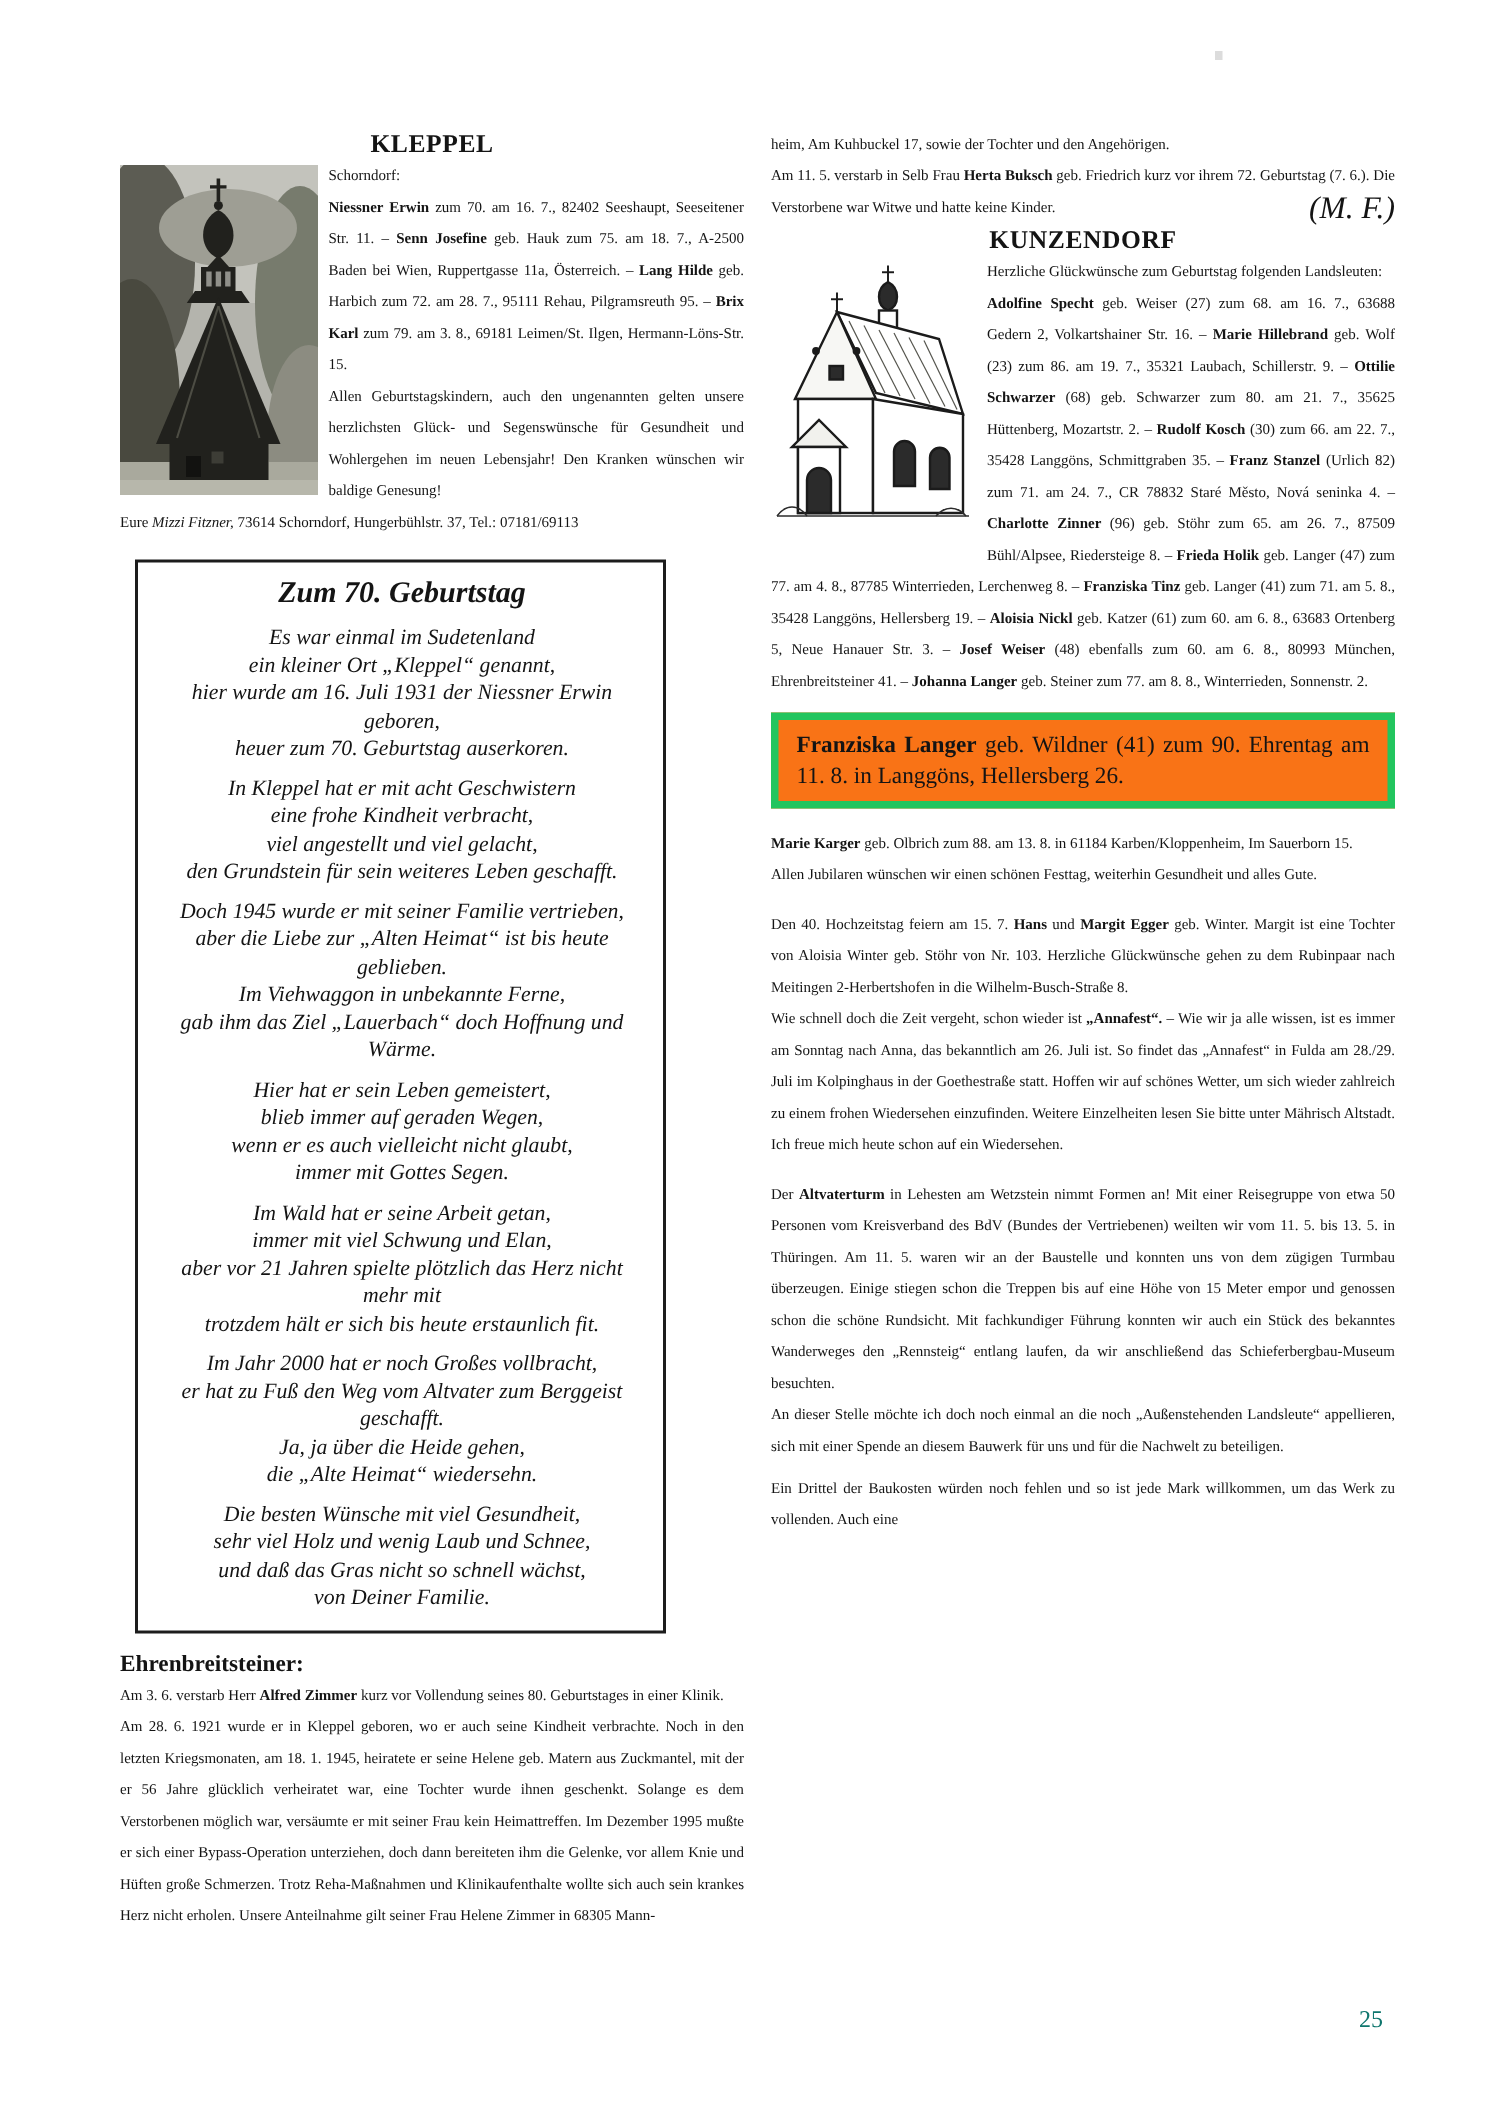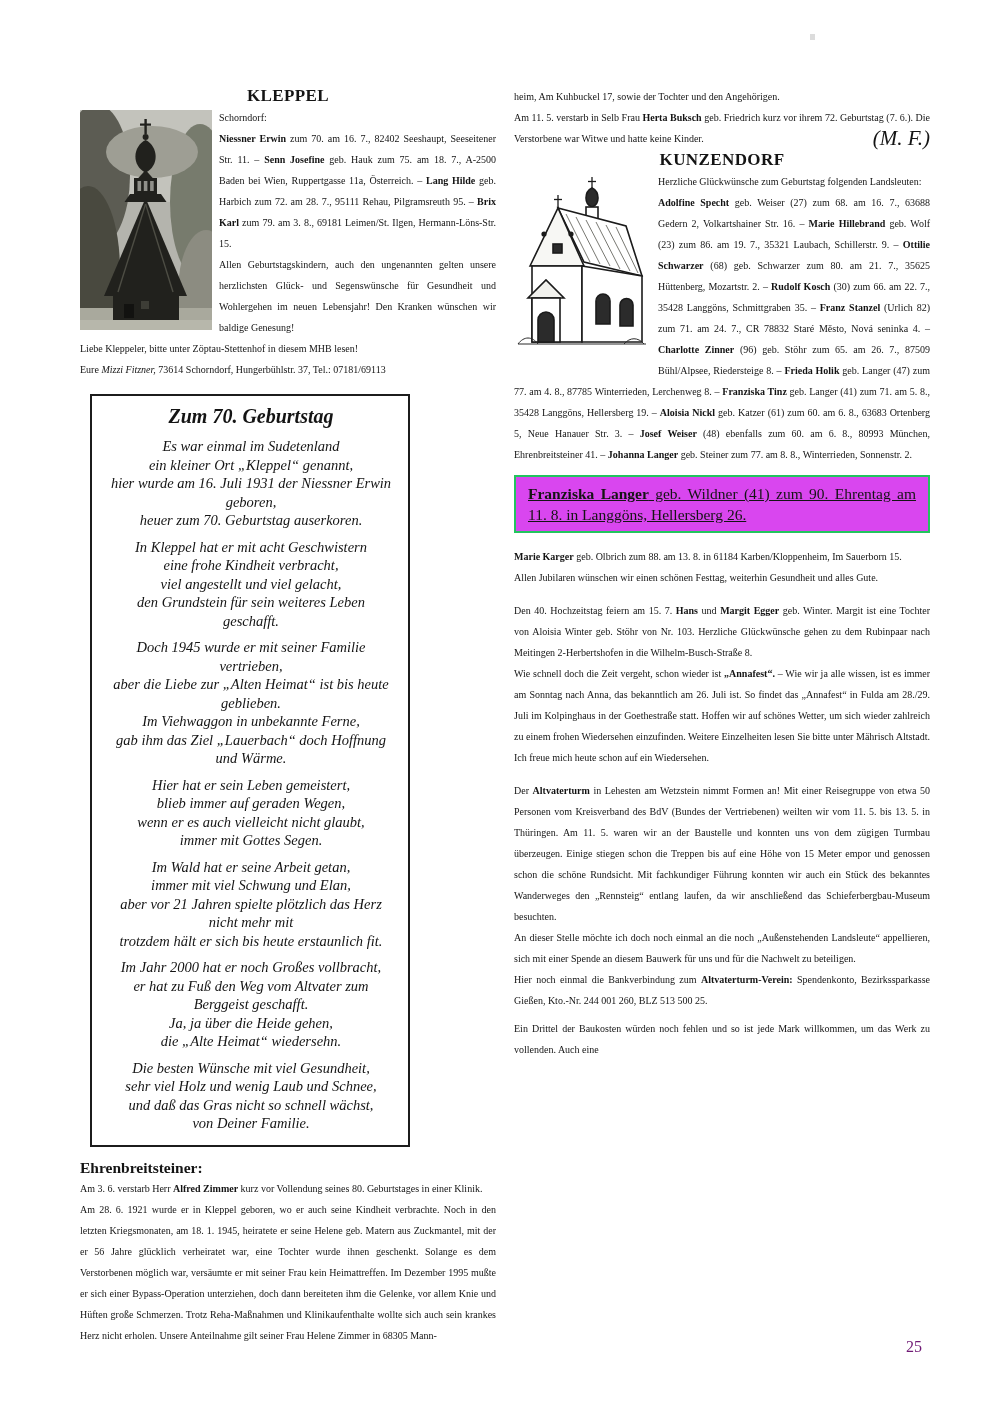--- a/index.html
+++ b/index.html
@@ -47,21 +47,21 @@
   }
   .drawing-float {
     float: left; width: 136px; height: 190px;
     margin: 3px 8px 4px 0;
   }
   .photo-float svg, .drawing-float svg { display: block; width: 100%; height: 100%; }
   .poem-box {
     clear: both;
     border: 2px solid #1c1c1c;
     margin: 14px 0 0 10px;
-    width: 320px;
+    width: 354px;
     box-sizing: border-box;
     padding: 9px 14px 12px 16px;
     background: #fff;
   }
   .poem-title {
     text-align: center;
     font-weight: bold;
     font-style: italic;
     font-size: 20px;
     margin: 0 0 9px 0;
@@ -76,32 +76,31 @@
   p.stanza:last-child { margin-bottom: 0; }
   .initials-line {
     text-align: right;
     font-style: italic;
     font-size: 21px;
     line-height: 21px;
     margin-top: -21px;
   }
   .gray-box {
     clear: both;
-    border: 2px solid #22c55e;
-    background: #d946ef;
+    border: 5px solid #22c55e;
+    background: #f97316;
     padding: 6px 12px;
     margin: 10px 0 13px 0;
-    text-decoration: underline;
   }
   .gray-box p { font-size: 15.5px; line-height: 21px; }
   p.gap { margin-top: 12px; }
   p.gap-sm { margin-top: 7px; }
   .pageno {
     position: absolute; left: 80px; top: 1338px; width: 842px;
-    text-align: right; font-size: 16px; color: #701a75;
+    text-align: right; font-size: 16px; color: #0f766e;
   }
 </style>
 </head>
 <body>
 
 <div class="page">
   <div class="scan-mark"></div>
 
   <div class="columns">
 
@@ -136,21 +135,20 @@
           <line x1="65.6" y1="94" x2="93" y2="182" stroke="#4d4d44" stroke-width="1.4"></line>
           <rect x="44" y="194" width="10" height="14" fill="#121210"></rect>
           <rect x="61" y="191" width="8" height="8" fill="#3d3d36"></rect>
           <rect x="0" y="210" width="132" height="10" fill="#b7b7ab"></rect>
         </svg>
       </div>
 
       <p>Schorndorf:</p>
       <p><span class="b">Niessner Erwin</span><span> zum 70. am 16. 7., 82402 Seeshaupt, Seeseitener Str. 11. – </span><span class="b">Senn Josefine</span><span> geb. Hauk zum 75. am 18. 7., A-2500 Baden bei Wien, Ruppertgasse 11a, Österreich. – </span><span class="b">Lang Hilde</span><span> geb. Harbich zum 72. am 28. 7., 95111 Rehau, Pilgramsreuth 95. – </span><span class="b">Brix Karl</span><span> zum 79. am 3. 8., 69181 Leimen/St. Ilgen, Hermann-Löns-Str. 15.</span></p>
       <p><span>Allen Geburtstagskindern, auch den ungenannten gelten unsere herzlichsten Glück- und Segenswünsche für Gesundheit und Wohlergehen im neuen Lebensjahr! Den Kranken wünschen wir baldige Genesung!</span></p>
-      <p><span>Liebe Kleppeler, bitte unter Zöptau-Stettenhof in diesem MHB lesen!</span></p>
       <p><span>Eure </span><span class="i">Mizzi Fitzner,</span><span> 73614 Schorndorf, Hungerbühlstr. 37, Tel.: 07181/69113</span></p>
 
       <div class="poem-box">
         <div class="poem-title">Zum 70. Geburtstag</div>
         <p class="stanza">Es war einmal im Sudetenland<br>ein kleiner Ort „Kleppel“ genannt,<br>hier wurde am 16. Juli 1931 der Niessner Erwin geboren,<br>heuer zum 70. Geburtstag auserkoren.</p>
         <p class="stanza">In Kleppel hat er mit acht Geschwistern<br>eine frohe Kindheit verbracht,<br>viel angestellt und viel gelacht,<br>den Grundstein für sein weiteres Leben geschafft.</p>
         <p class="stanza">Doch 1945 wurde er mit seiner Familie vertrieben,<br>aber die Liebe zur „Alten Heimat“ ist bis heute geblieben.<br>Im Viehwaggon in unbekannte Ferne,<br>gab ihm das Ziel „Lauerbach“ doch Hoffnung und Wärme.</p>
         <p class="stanza">Hier hat er sein Leben gemeistert,<br>blieb immer auf geraden Wegen,<br>wenn er es auch vielleicht nicht glaubt,<br>immer mit Gottes Segen.</p>
         <p class="stanza">Im Wald hat er seine Arbeit getan,<br>immer mit viel Schwung und Elan,<br>aber vor 21 Jahren spielte plötzlich das Herz nicht mehr mit<br>trotzdem hält er sich bis heute erstaunlich fit.</p>
         <p class="stanza">Im Jahr 2000 hat er noch Großes vollbracht,<br>er hat zu Fuß den Weg vom Altvater zum Berggeist geschafft.<br>Ja, ja über die Heide gehen,<br>die „Alte Heimat“ wiedersehn.</p>
@@ -214,19 +212,18 @@
       <div class="gray-box">
         <p><span class="b">Franziska Langer</span><span> geb. Wildner (41) zum 90. Ehrentag am 11. 8. in Langgöns, Hellersberg 26.</span></p>
       </div>
 
       <p><span class="b">Marie Karger</span><span> geb. Olbrich zum 88. am 13. 8. in 61184 Karben/Kloppenheim, Im Sauerborn 15.</span></p>
       <p><span>Allen Jubilaren wünschen wir einen schönen Festtag, weiterhin Gesundheit und alles Gute.</span></p>
       <p class="gap"><span>Den 40. Hochzeitstag feiern am 15. 7. </span><span class="b">Hans</span><span> und </span><span class="b">Margit Egger</span><span> geb. Winter. Margit ist eine Tochter von Aloisia Winter geb. Stöhr von Nr. 103. Herzliche Glückwünsche gehen zu dem Rubinpaar nach Meitingen 2-Herbertshofen in die Wilhelm-Busch-Straße 8.</span></p>
       <p><span>Wie schnell doch die Zeit vergeht, schon wieder ist </span><span class="b">„Annafest“.</span><span> – Wie wir ja alle wissen, ist es immer am Sonntag nach Anna, das bekanntlich am 26. Juli ist. So findet das „Annafest“ in Fulda am 28./29. Juli im Kolpinghaus in der Goethestraße statt. Hoffen wir auf schönes Wetter, um sich wieder zahlreich zu einem frohen Wiedersehen einzufinden. Weitere Einzelheiten lesen Sie bitte unter Mährisch Altstadt. Ich freue mich heute schon auf ein Wiedersehen.</span></p>
       <p class="gap"><span>Der </span><span class="b">Altvaterturm</span><span> in Lehesten am Wetzstein nimmt Formen an! Mit einer Reisegruppe von etwa 50 Personen vom Kreisverband des BdV (Bundes der Vertriebenen) weilten wir vom 11. 5. bis 13. 5. in Thüringen. Am 11. 5. waren wir an der Baustelle und konnten uns von dem zügigen Turmbau überzeugen. Einige stiegen schon die Treppen bis auf eine Höhe von 15 Meter empor und genossen schon die schöne Rundsicht. Mit fachkundiger Führung konnten wir auch ein Stück des bekanntes Wanderweges den „Rennsteig“ entlang laufen, da wir anschließend das Schieferbergbau-Museum besuchten.</span></p>
       <p><span>An dieser Stelle möchte ich doch noch einmal an die noch „Außenstehenden Landsleute“ appellieren, sich mit einer Spende an diesem Bauwerk für uns und für die Nachwelt zu beteiligen.</span></p>
-      <p><span>Hier noch einmal die Bankverbindung zum </span><span class="b">Altvaterturm-Verein:</span><span> Spendenkonto, Bezirkssparkasse Gießen, Kto.-Nr. 244 001 260, BLZ 513 500 25.</span></p>
       <p class="gap-sm"><span>Ein Drittel der Baukosten würden noch fehlen und so ist jede Mark willkommen, um das Werk zu vollenden. Auch eine</span></p>
     </section>
   </div>
 
   <div class="pageno">25</div>
 </div>
 
 </body></html>

